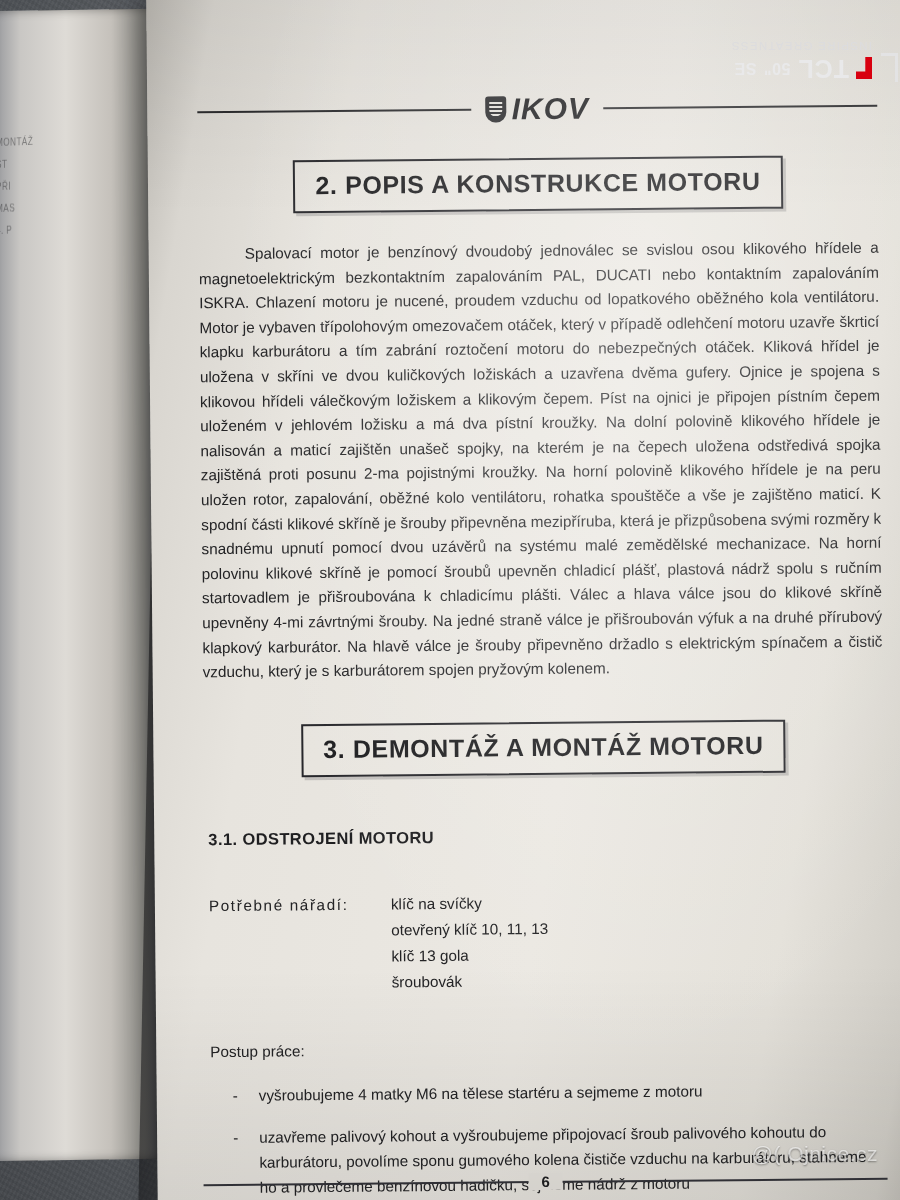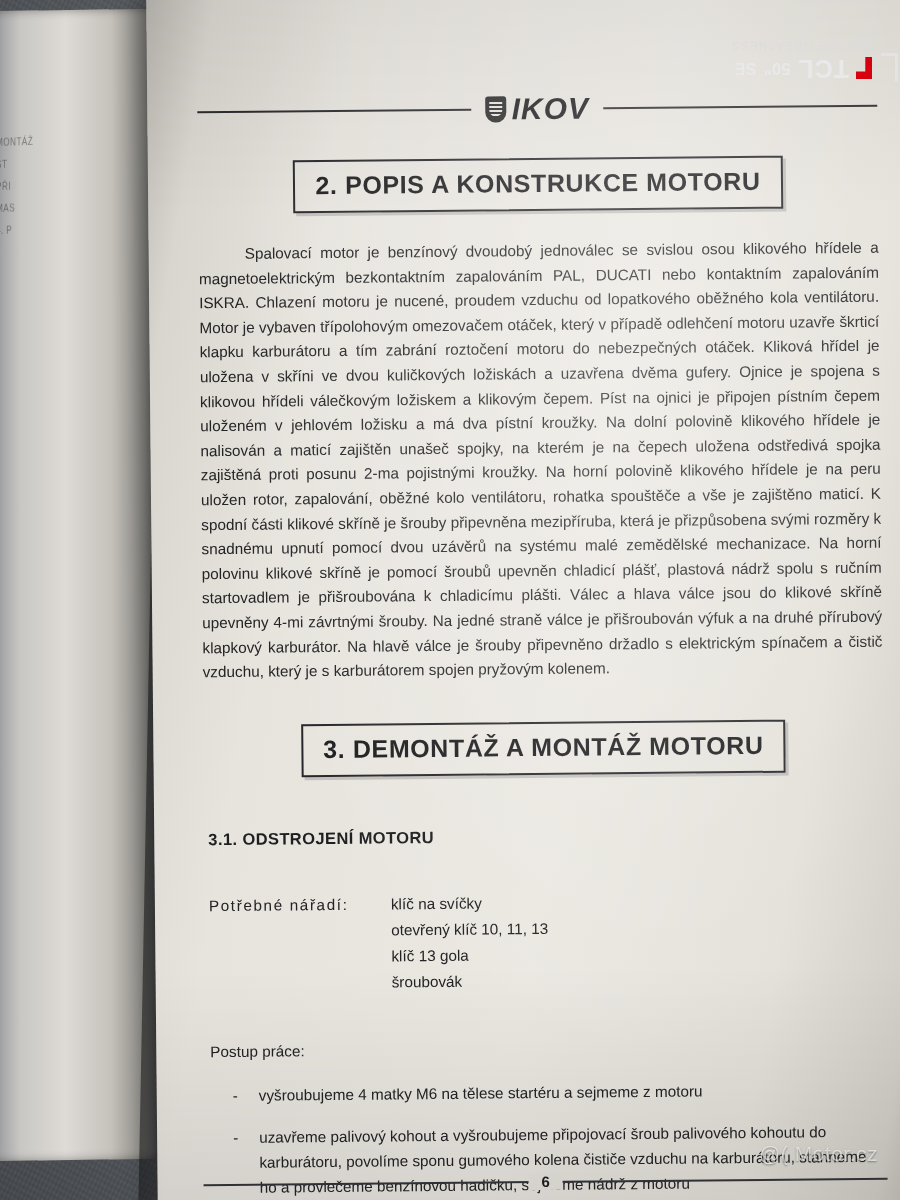--- a/index.html
+++ b/index.html
@@ -390,14 +390,14 @@
     <div class="tv-corner"></div>
     <div class="tv-brand">
       <span class="tv-logo-mark"></span>
       <span class="tv-name">TCL</span>
       <span class="tv-model">50"</span>
       <span class="tv-model">SE</span>
     </div>
     <div class="tv-tagline">INSPIRE GREATNESS</div>
   </div>
 
-  <div class="watermark">@( Motor.cz</div>
+  <div class="watermark">@( Ojnice.cz</div>
 </div>
 
 </body></html>

